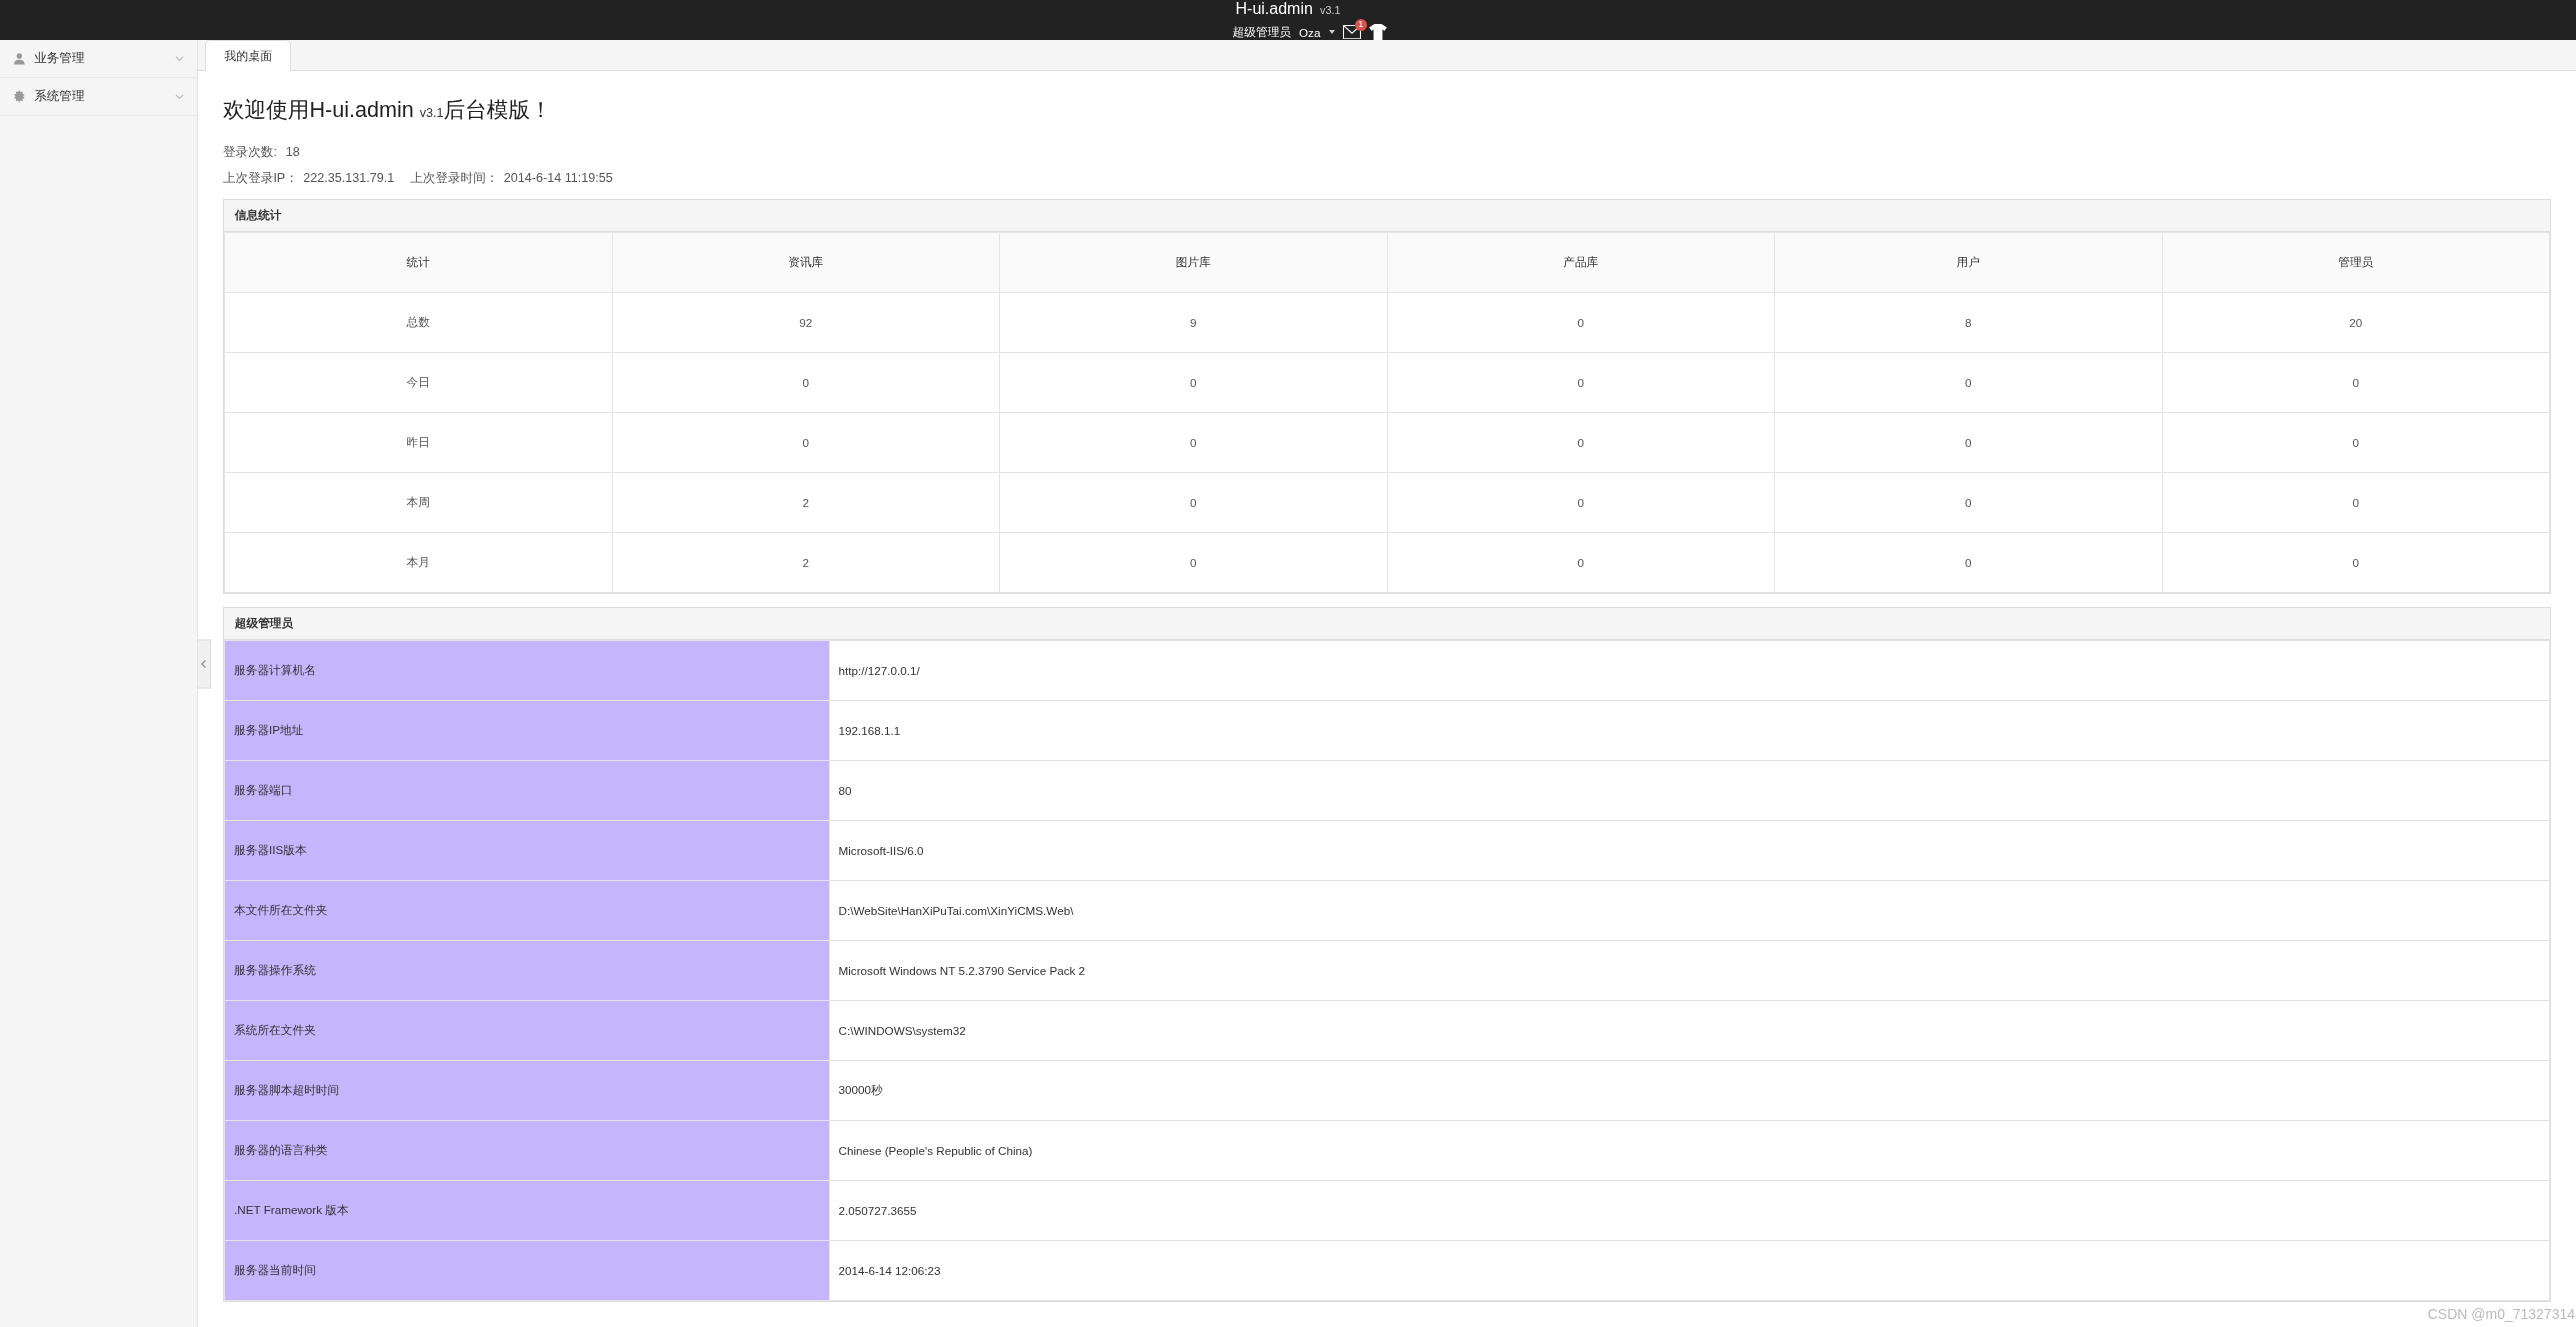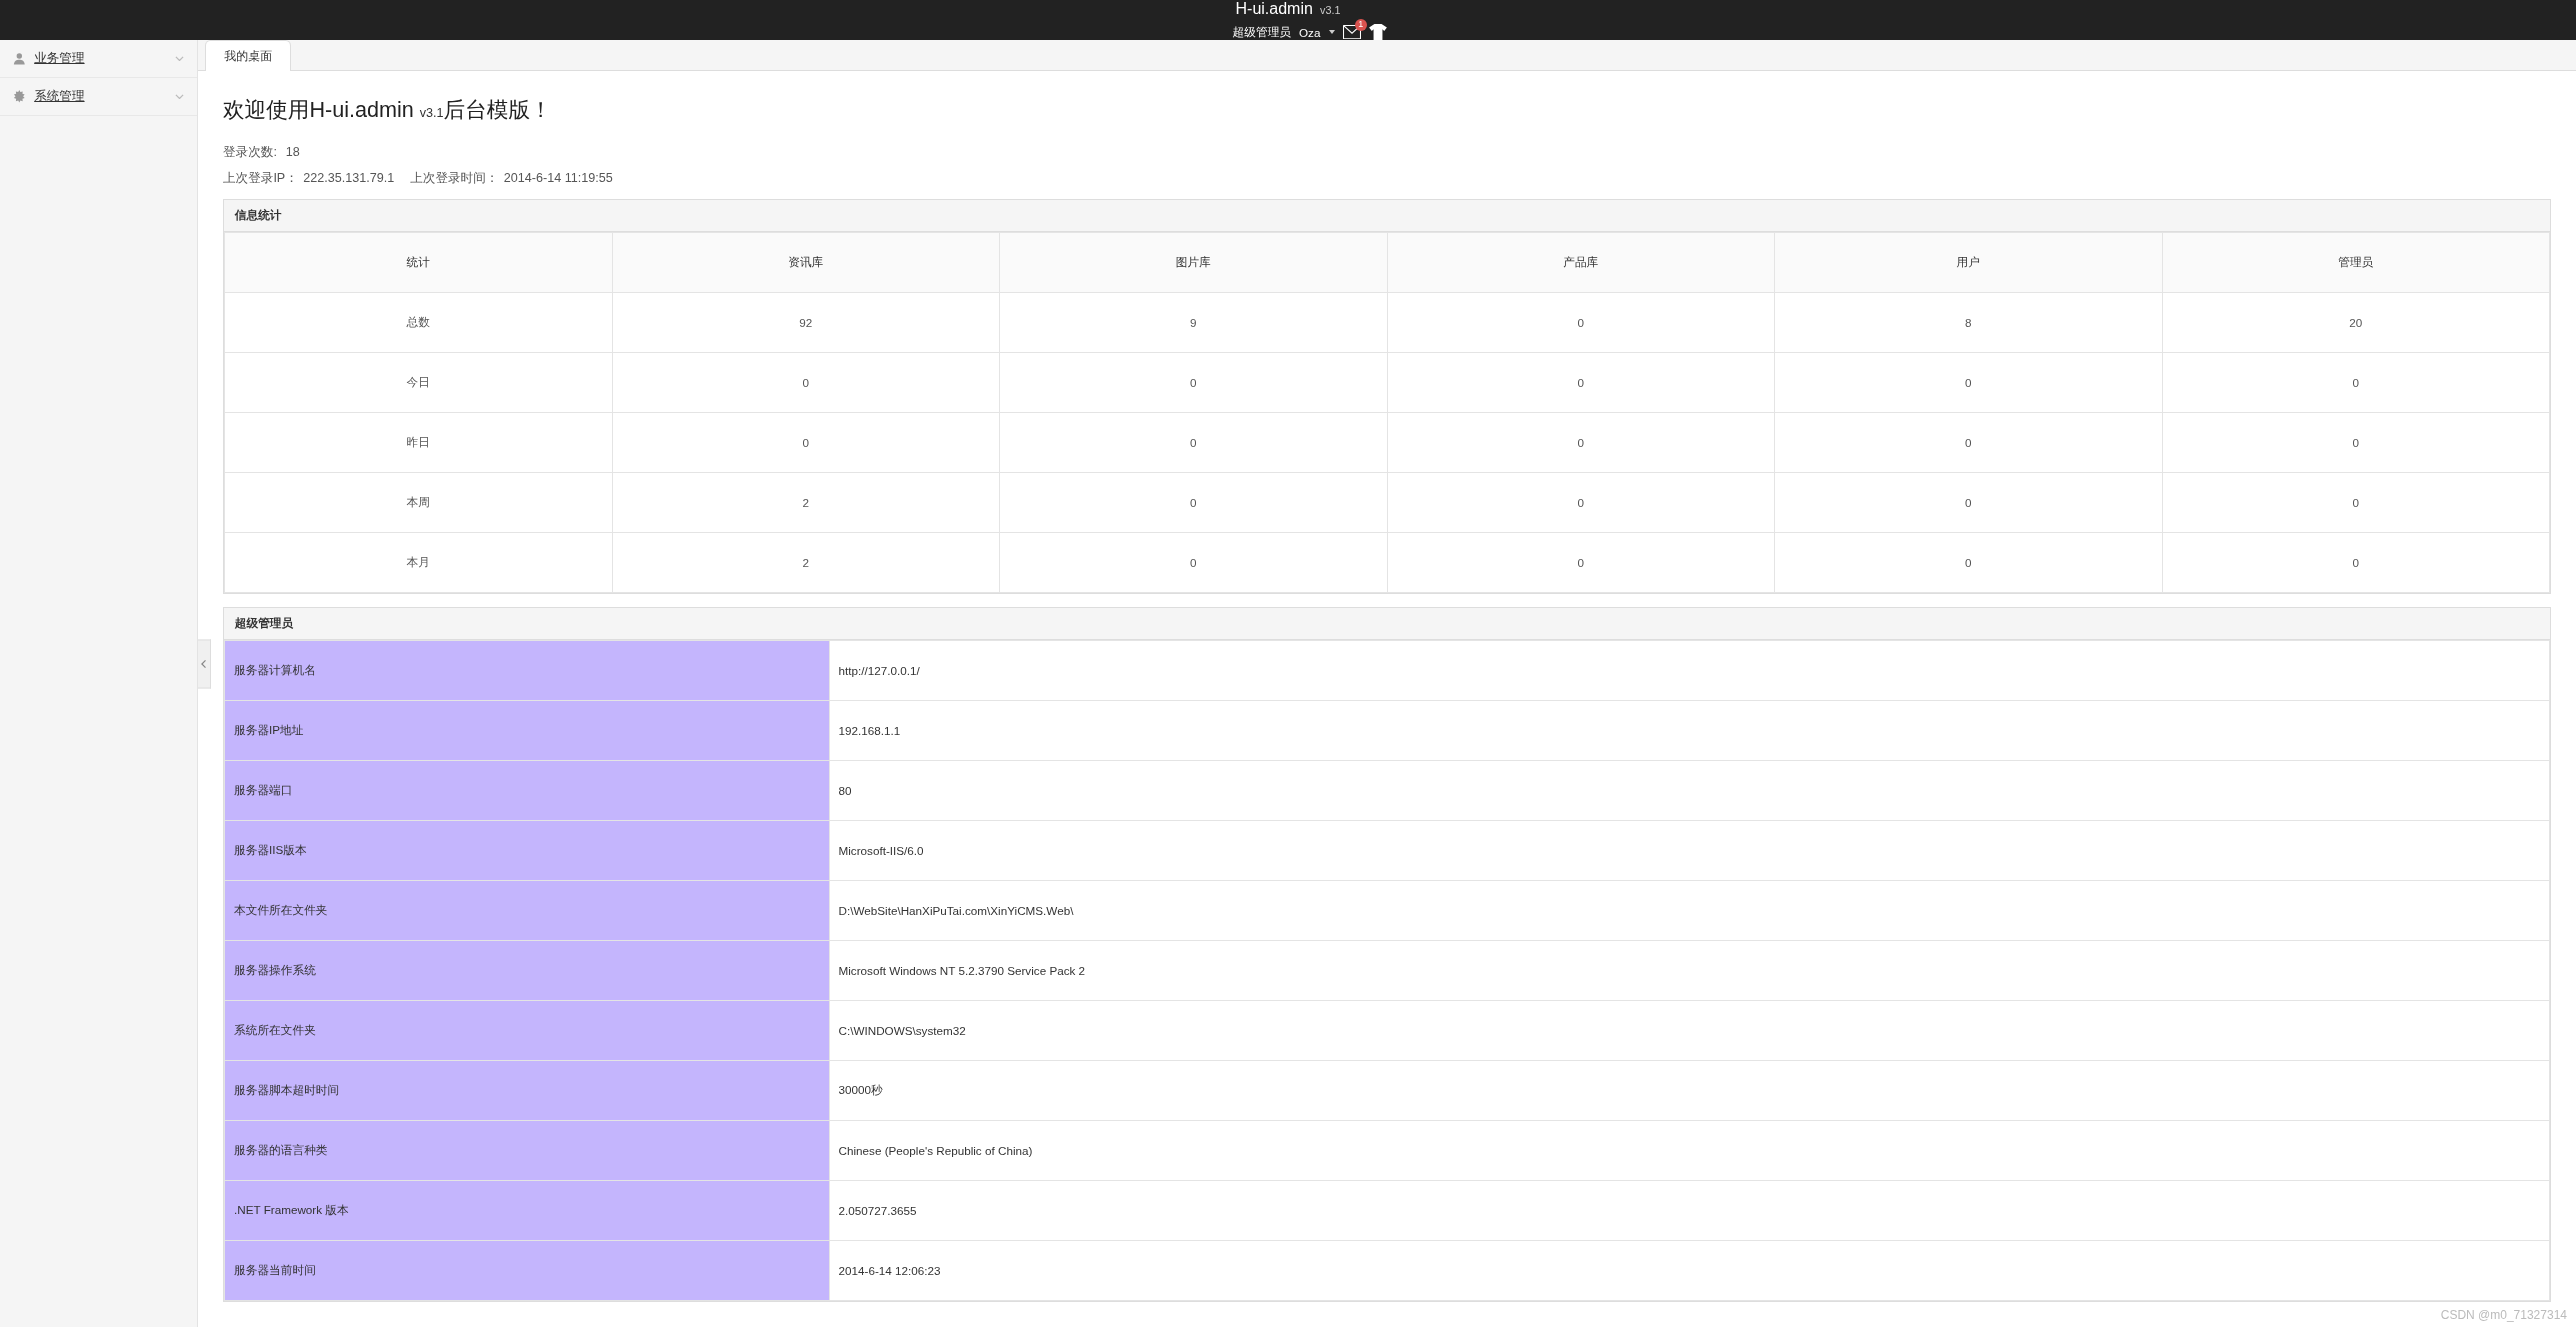--- a/index.html
+++ b/index.html
@@ -27,21 +27,21 @@
 
 
 .layout { display: flex; height: calc(100vh - 40px); }
 .sidebar {
   width: 198px; background: #f5f5f5; border-right: 0.9px solid #e3e3e3;
   flex-shrink: 0;
 }
 .side-item {
   display: flex; align-items: center; justify-content: space-between;
   padding: 10px 12.6px; font-size: 12.6px; color: #333;
-  border-bottom: 0.9px solid #e8e8e8; cursor: pointer; text-decoration: underline;
+  border-bottom: 0.9px solid #e8e8e8; cursor: pointer;
 }
 .side-item .lead { display:flex; align-items:center; gap:7.2px; }
 .side-item .ico { color:#999; font-size:12.6px; width:14.4px; text-align:center;}
 .side-item .chev { color:#bbb; }
 
 .main { flex: 1; display: flex; flex-direction: column; overflow: hidden; background:#fff; }
 
 
 .tabbar {
   display: flex; align-items: flex-end; height: 31px;
@@ -87,22 +87,22 @@
   display:flex; align-items:center; justify-content:center;
   color:#888; cursor: pointer; font-size: 10px;
 }
 
 
 .content::-webkit-scrollbar { width: 10.8px; }
 .content::-webkit-scrollbar-thumb { background:#ccc; border-radius:5.4px;}
 .content::-webkit-scrollbar-track { background:#f1f1f1;}
 
 .watermark {
-  position: fixed; right: 9px; bottom: 5.4px;
-  color:#bbb; font-size: 12px; font-family: Arial, sans-serif;
+  position: fixed; right: 1px; bottom: 5.4px;
+  color:#bbb; font-size: 14px; font-family: Arial, sans-serif;
 }
 
 svg { display:block; }
 </style>
 </head>
 <body>
 
 <div class="topbar">
   <div class="brand">
     <span class="title">H-ui.admin</span>

